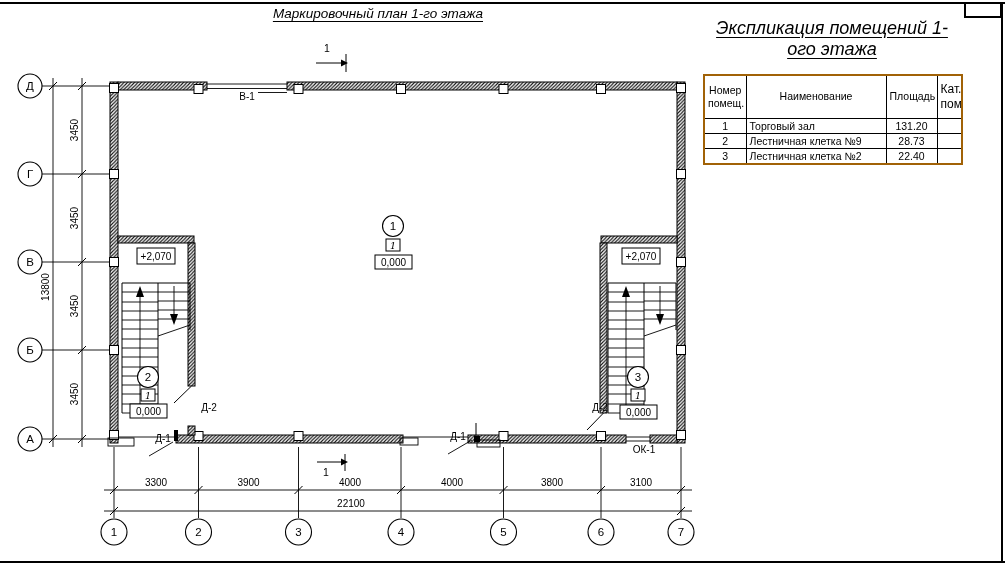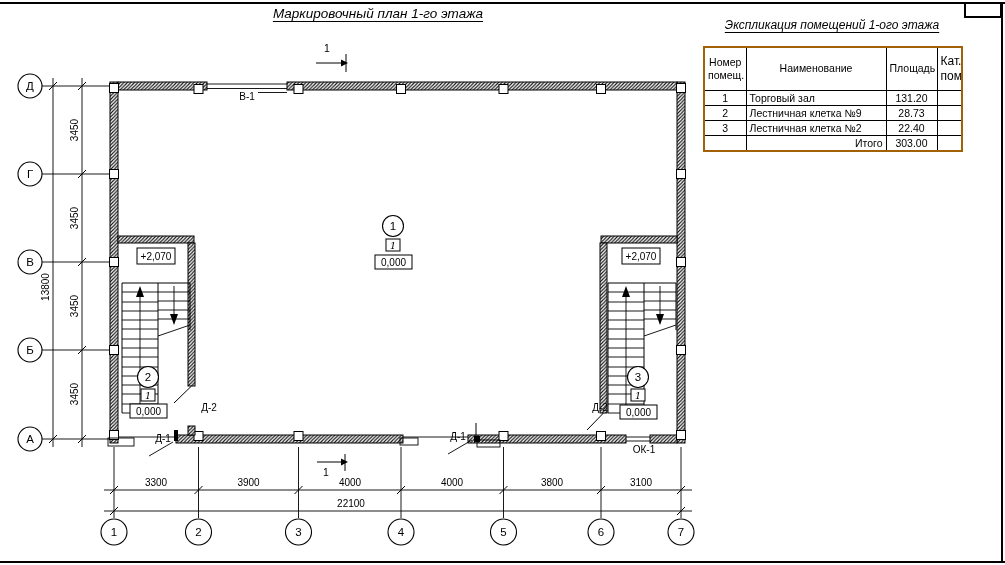--- a/index.html
+++ b/index.html
@@ -12,21 +12,21 @@
   .frame-right  { position:absolute; left:1001px; top:2px; width:2px; height:561px; background:#000; }
   .frame-corner-box { position:absolute; left:964px; top:2px; width:38px; height:16px; border:2px solid #000; background:#fff; box-sizing:border-box; }
 
   .main-title {
     position:absolute; left:228px; top:6px; width:255px; text-align:right;
     font-size:13.5px; font-style:italic; font-weight:500;
     text-decoration:underline; text-underline-offset:3px;
   }
   .expl-wrap { position:absolute; left:703px; top:18px; width:258px; }
   .expl-title {
-    text-align:center; font-size:12px; font-style:italic; font-weight:500;
+    text-align:center; font-size:18px; font-style:italic; font-weight:500;
     text-decoration:underline; text-underline-offset:3px; margin-bottom:14px;
   }
   table.expl {
     border-collapse:collapse; width:258px; table-layout:fixed;
     border:2px solid #a16207; font-size:10.5px;
   }
   table.expl th, table.expl td {
     border:1px solid #000; padding:0 3px; overflow:hidden; white-space:nowrap;
   }
   table.expl th { font-weight:normal; white-space:normal; height:42px; line-height:1.25; }
@@ -295,23 +295,17 @@
           <td>Лестничная клетка №9</td>
           <td class="c">28.73</td>
           <td></td>
         </tr>
         <tr>
           <td class="c">3</td>
           <td>Лестничная клетка №2</td>
           <td class="c">22.40</td>
           <td></td>
         </tr>
-        <tr>
-          <td></td>
-          <td class="r">Итого</td>
-          <td class="c">303.00</td>
-          <td></td>
-        </tr>
       </tbody>
     </table>
   </div>
 
 </div>
 
 </body></html>

